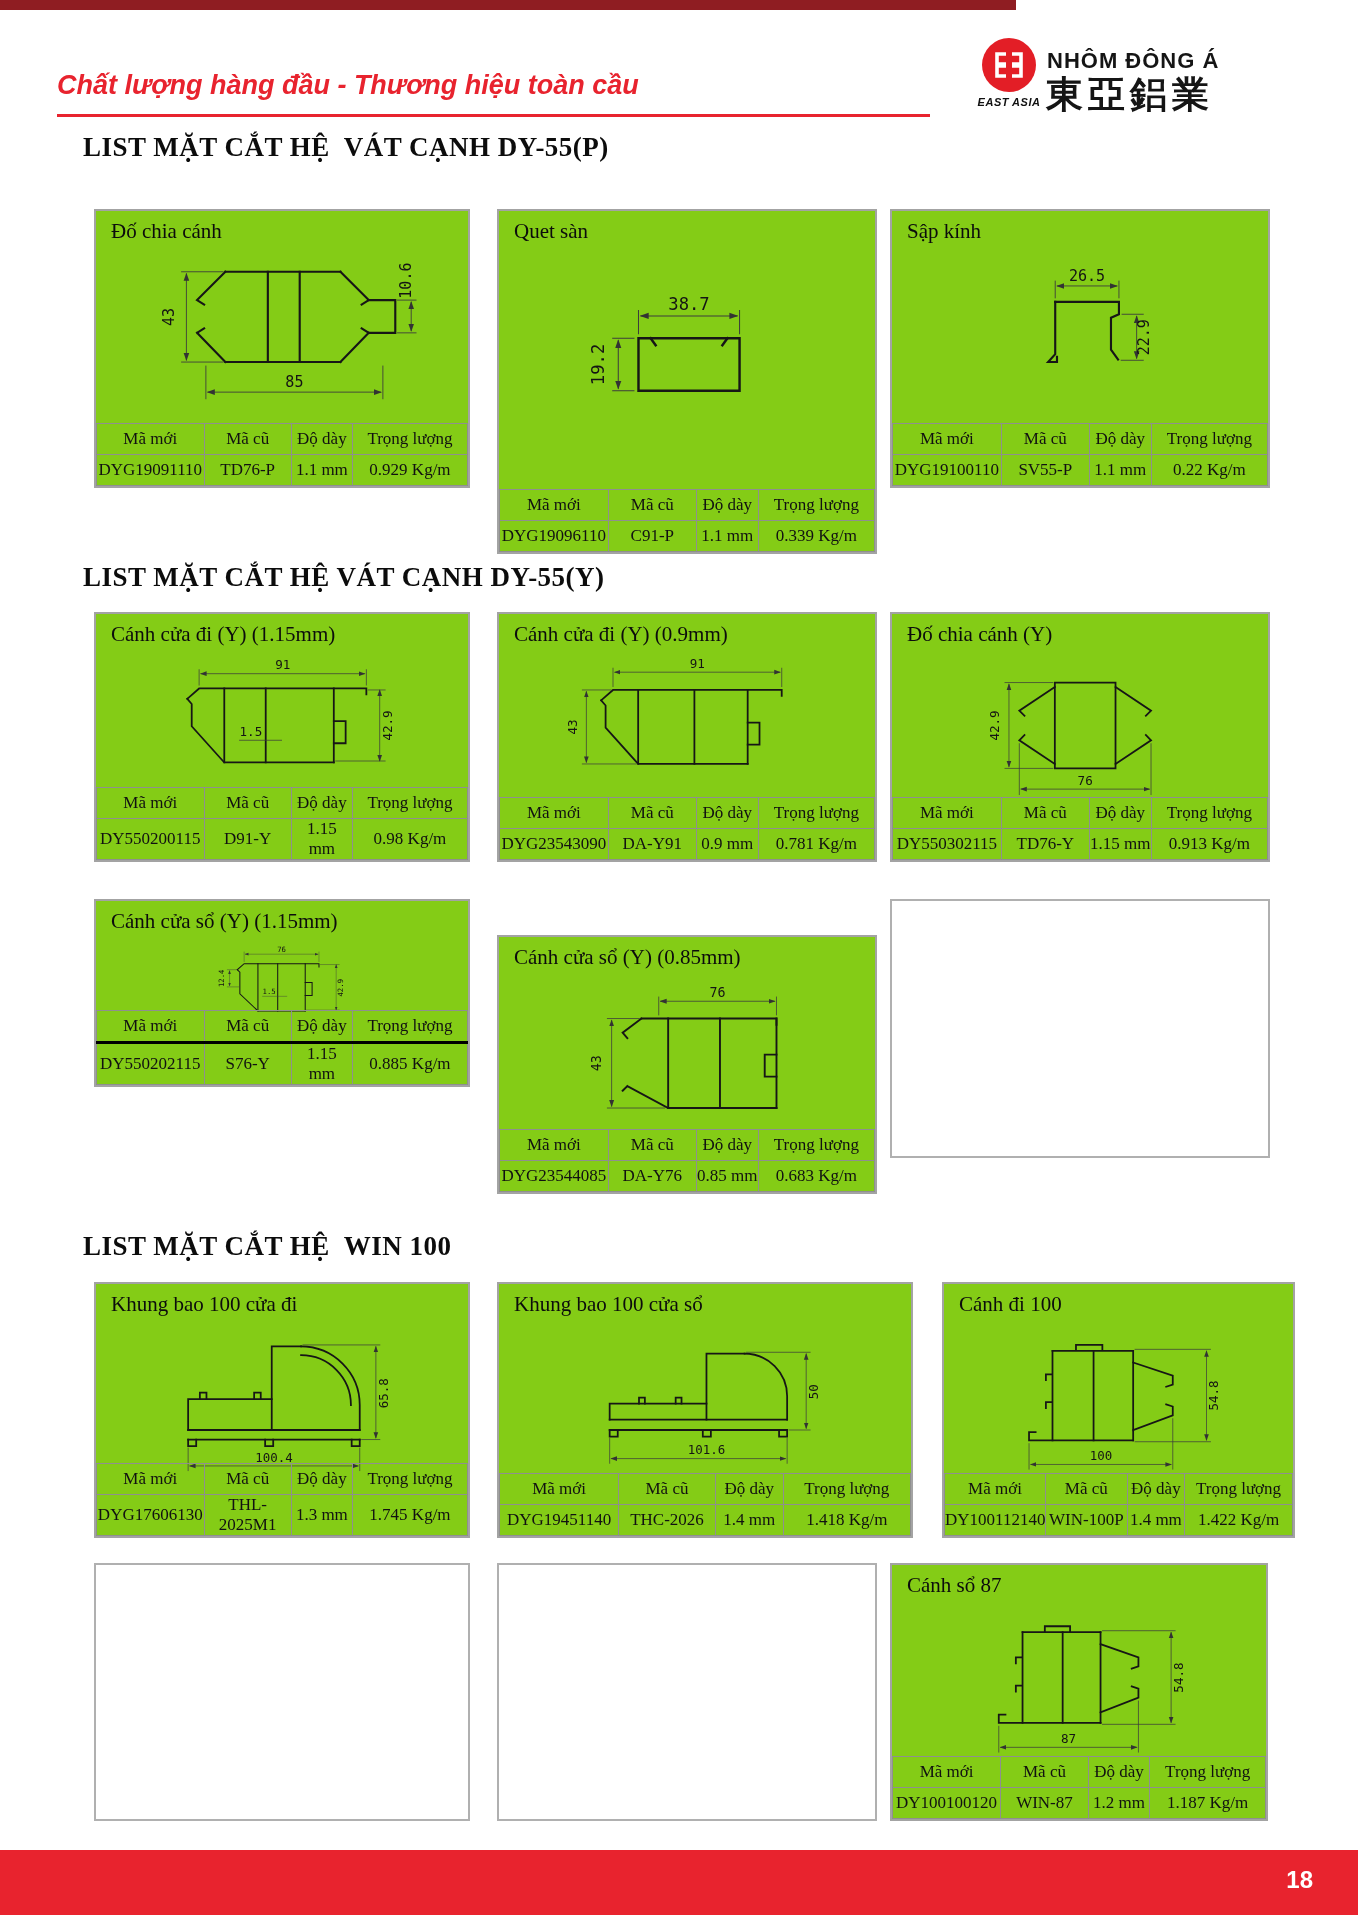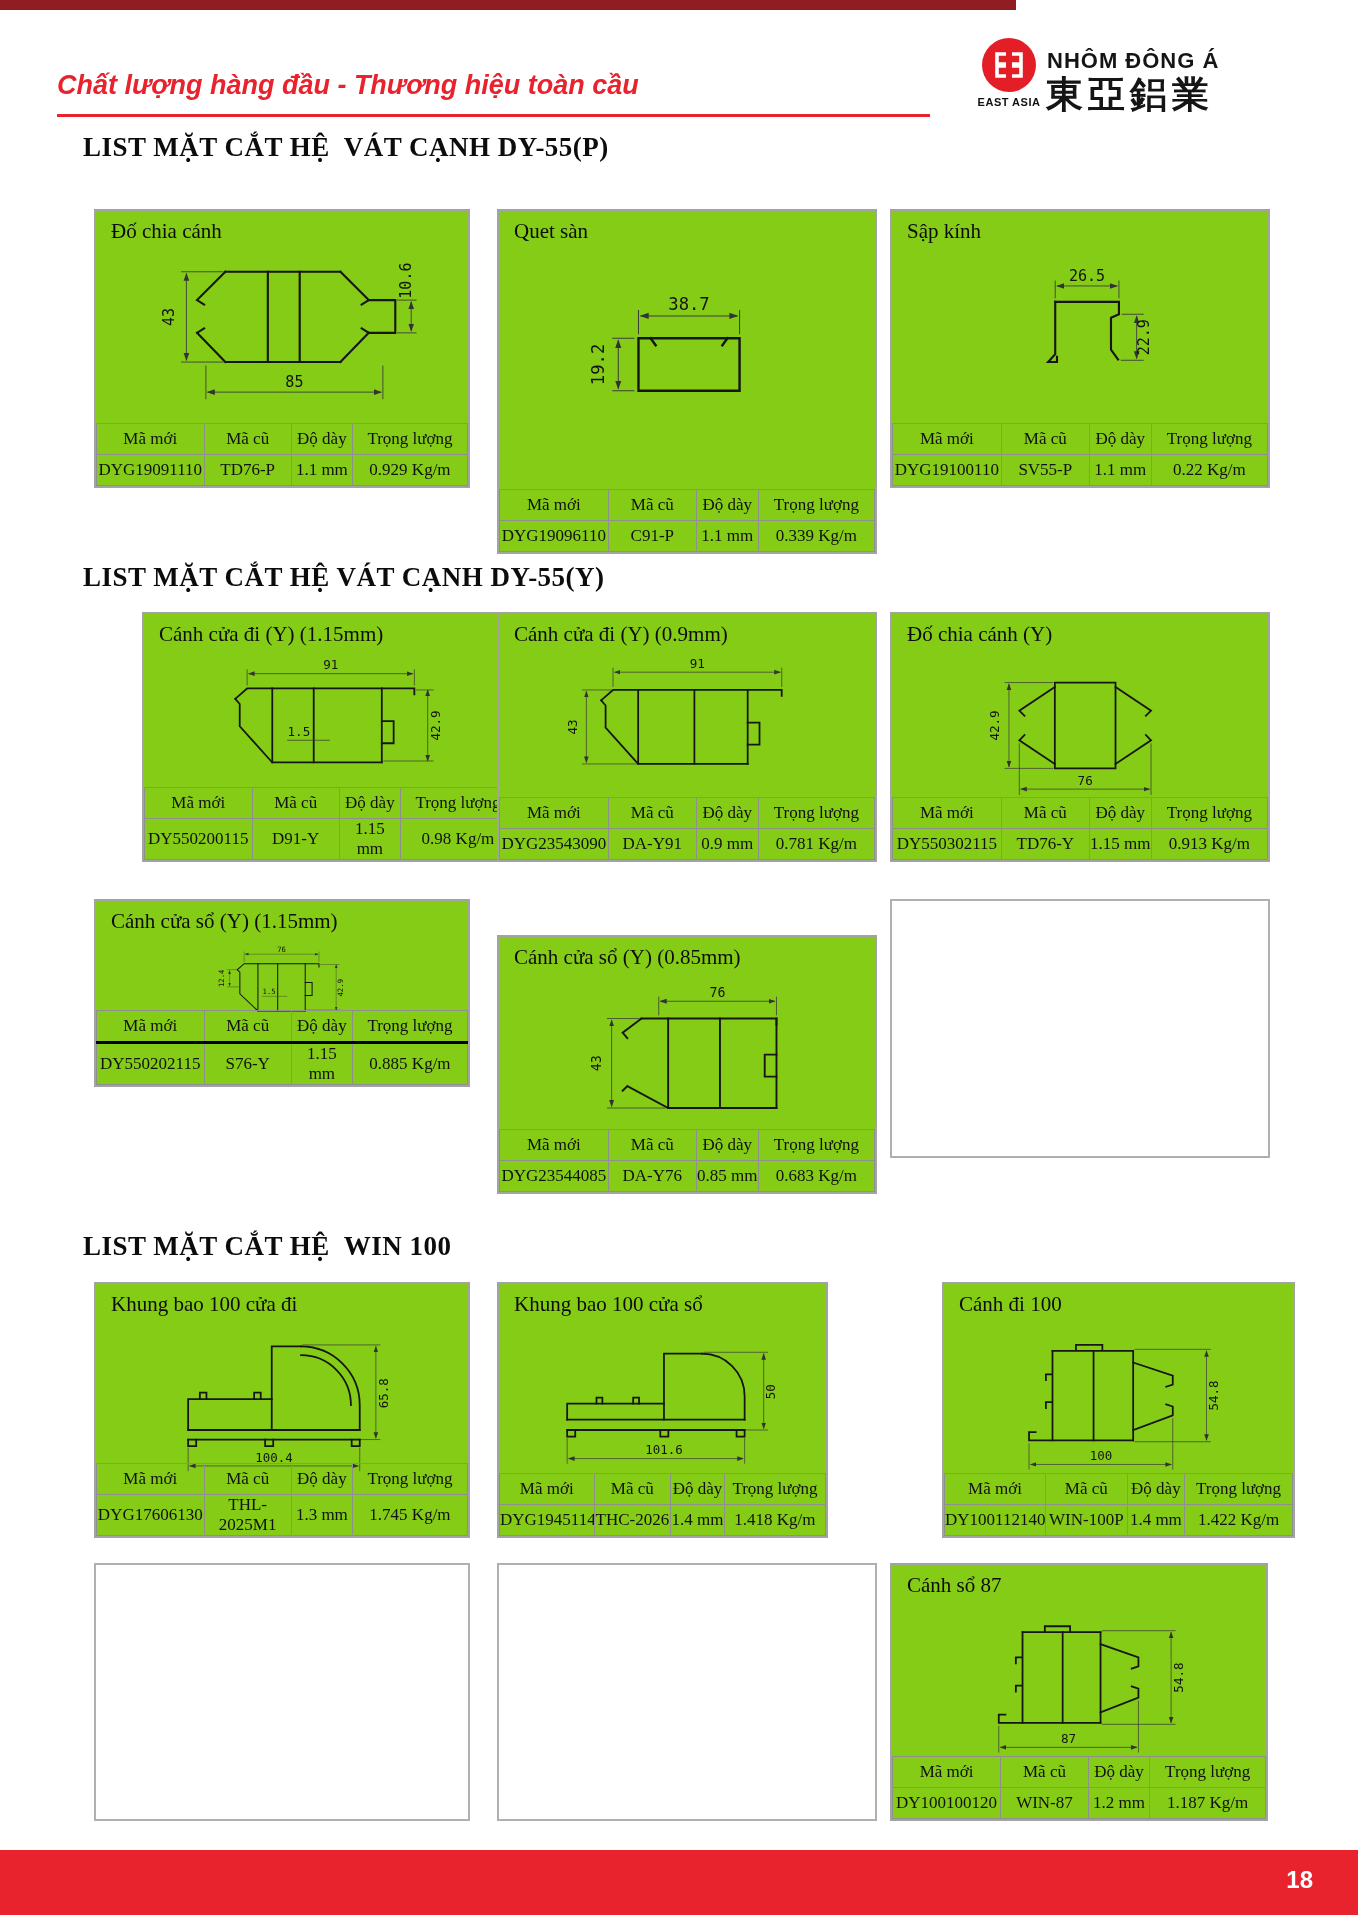--- a/index.html
+++ b/index.html
@@ -6,21 +6,21 @@
   .page{position:relative;width:1358px;height:1920px;background:#fff;overflow:hidden;
         font-family:"Liberation Serif",serif;color:#111;}
   .topbar{position:absolute;left:0;top:0;width:1016px;height:10px;background:#8f1d22;}
   .slogan{position:absolute;left:57px;top:70px;font-family:"Liberation Sans",sans-serif;
           font-style:italic;font-weight:bold;font-size:27px;color:#e8232e;white-space:nowrap;}
   .slogan-line{position:absolute;left:57px;top:114px;width:873px;height:3px;background:#e8232e;}
   .logo-circle{position:absolute;left:982px;top:38px;width:54px;height:54px;border-radius:50%;
                background:#e31e26;display:flex;align-items:center;justify-content:center;}
   .logo-badge{position:absolute;left:976px;top:96px;width:66px;text-align:center;
               font-family:"Liberation Sans",sans-serif;font-weight:bold;font-size:11px;
-              letter-spacing:0.5px;color:#111;}
+              letter-spacing:0.5px;color:#111;font-style:italic;}
   .brand-vi{position:absolute;left:1047px;top:48px;font-family:"Liberation Sans",sans-serif;
             font-weight:bold;font-size:22px;letter-spacing:1px;color:#151515;white-space:nowrap;}
   .brand-cn{position:absolute;left:1046px;top:70px;font-family:"DejaVu Sans",sans-serif;
             font-weight:bold;font-size:37px;letter-spacing:5px;color:#151515;white-space:nowrap;}
   .sec-title{position:absolute;left:83px;font-weight:bold;font-size:27px;letter-spacing:0.5px;
              white-space:pre;color:#0c0c0c;}
   .card{position:absolute;border:2px solid #a3a3a3;background:#84cc16;box-sizing:border-box;}
   .card-title{position:absolute;left:15px;top:8px;font-size:21px;color:#0c0c0c;white-space:nowrap;}
   .diag{position:absolute;left:0;right:0;top:36px;bottom:62px;width:100%;height:calc(100% - 98px);}
   .card table{position:absolute;left:0;bottom:0;width:100%;border-collapse:collapse;
@@ -179,21 +179,21 @@
           <td>SV55-P</td>
           <td>1.1  mm</td>
           <td>0.22  Kg/m</td>
           </tr>
     </tbody>
       </table>
   </div>
 
   <div class="sec-title" style="top:562px;">LIST MẶT CẮT HỆ VÁT CẠNH DY-55(Y)</div>
 
-  <div class="card" style="left:94px;top:612px;width:376px;height:250px;margin-left:48px;">
+  <div class="card" style="left:94px;top:612px;width:376px;height:250px;">
     <div class="card-title">Cánh cửa đi (Y) (1.15mm)</div>
     <svg class="diag" viewBox="0 0 372 200" preserveAspectRatio="xMidYMid meet">
       <path class="p" d="M58 66 L74 52 H300 V60"></path>
       <path class="p" d="M58 66 l6 7 V103 L108 152 H256"></path>
       <path class="p" d="M108 52 V152 M256 52 V152 M164 52 V152"></path>
       <path class="p" d="M256 96 h16 v30 h-16"></path>
       <path class="d" d="M74 48 V26 M300 48 V26"></path>
       <line class="d" x1="76" y1="32" x2="298" y2="32" marker-start="url(#ar)" marker-end="url(#ar)"></line>
       <text class="t" text-anchor="middle" x="187" y="26">91</text>
       <path class="d" d="M128 122 H186"></path>
@@ -423,21 +423,21 @@
       <tr>
             <td>DYG17606130</td>
           <td>THL-2025M1</td>
           <td>1.3 mm</td>
           <td>1.745   Kg/m</td>
           </tr>
     </tbody>
       </table>
   </div>
 
-  <div class="card" style="left:497px;top:1282px;width:331px;height:256px;">
+  <div class="card" style="left:497px;top:1282px;width:416px;height:256px;">
     <div class="card-title">Khung bao 100 cửa sổ</div>
     <svg class="diag" viewBox="0 0 372 210" preserveAspectRatio="xMidYMid meet">
       <path class="p" d="M56 136 H298 M56 150 H298"></path>
       <path class="p" d="M56 150 v9 h11 v-9 M183 150 v9 h11 v-9 M287 150 v9 h11 v-9"></path>
       <path class="p" d="M56 136 V114 H188"></path>
       <path class="p" d="M96 114 v-8 h8 v8 M146 114 v-8 h8 v8"></path>
       <path class="p" d="M188 136 V46 H240"></path>
       <path class="p" d="M240 46 A58 58 0 0 1 298 104 V136"></path>
       <path class="d" d="M56 161 V196 M298 161 V196"></path>
       <line class="d" x1="58" y1="189" x2="296" y2="189" marker-start="url(#ar)" marker-end="url(#ar)"></line>

